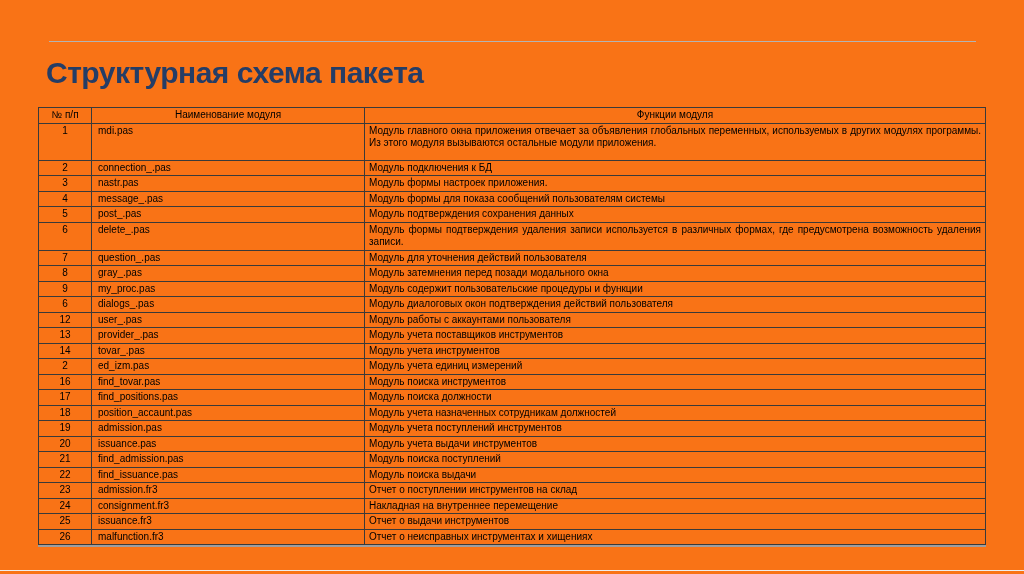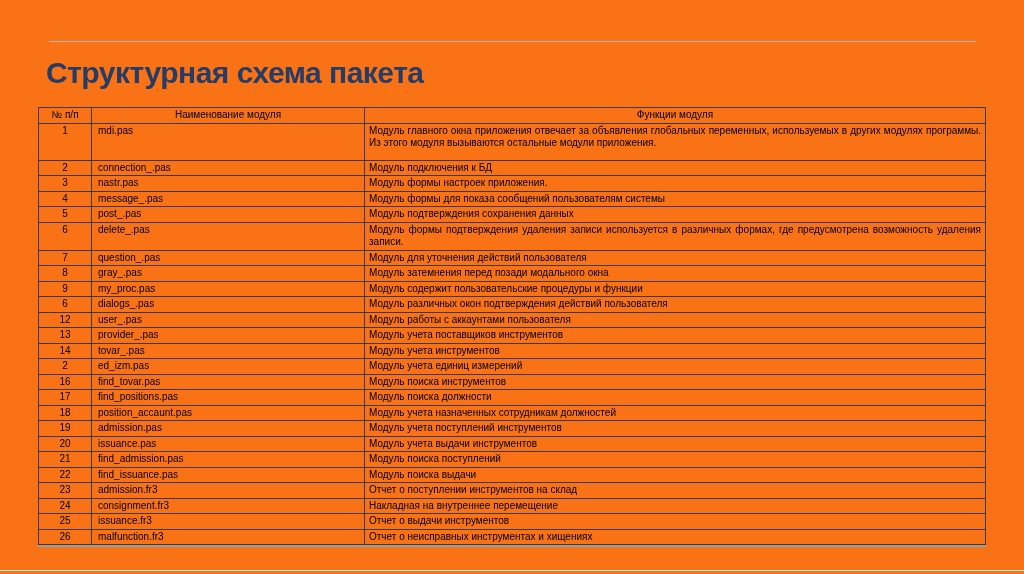--- a/index.html
+++ b/index.html
@@ -129,21 +129,21 @@
           <td>Модуль затемнения перед позади модального окна</td>
         </tr>
         <tr>
           <td>9</td>
           <td>my_proc.pas</td>
           <td>Модуль содержит пользовательские процедуры и функции</td>
         </tr>
         <tr>
           <td>6</td>
           <td>dialogs_.pas</td>
-          <td>Модуль различных окон подтверждения действий пользователя</td>
+          <td>Модуль диалоговых окон подтверждения действий пользователя</td>
         </tr>
         <tr>
           <td>12</td>
           <td>user_.pas</td>
           <td>Модуль работы с аккаунтами пользователя</td>
         </tr>
         <tr>
           <td>13</td>
           <td>provider_.pas</td>
           <td>Модуль учета поставщиков инструментов</td>

